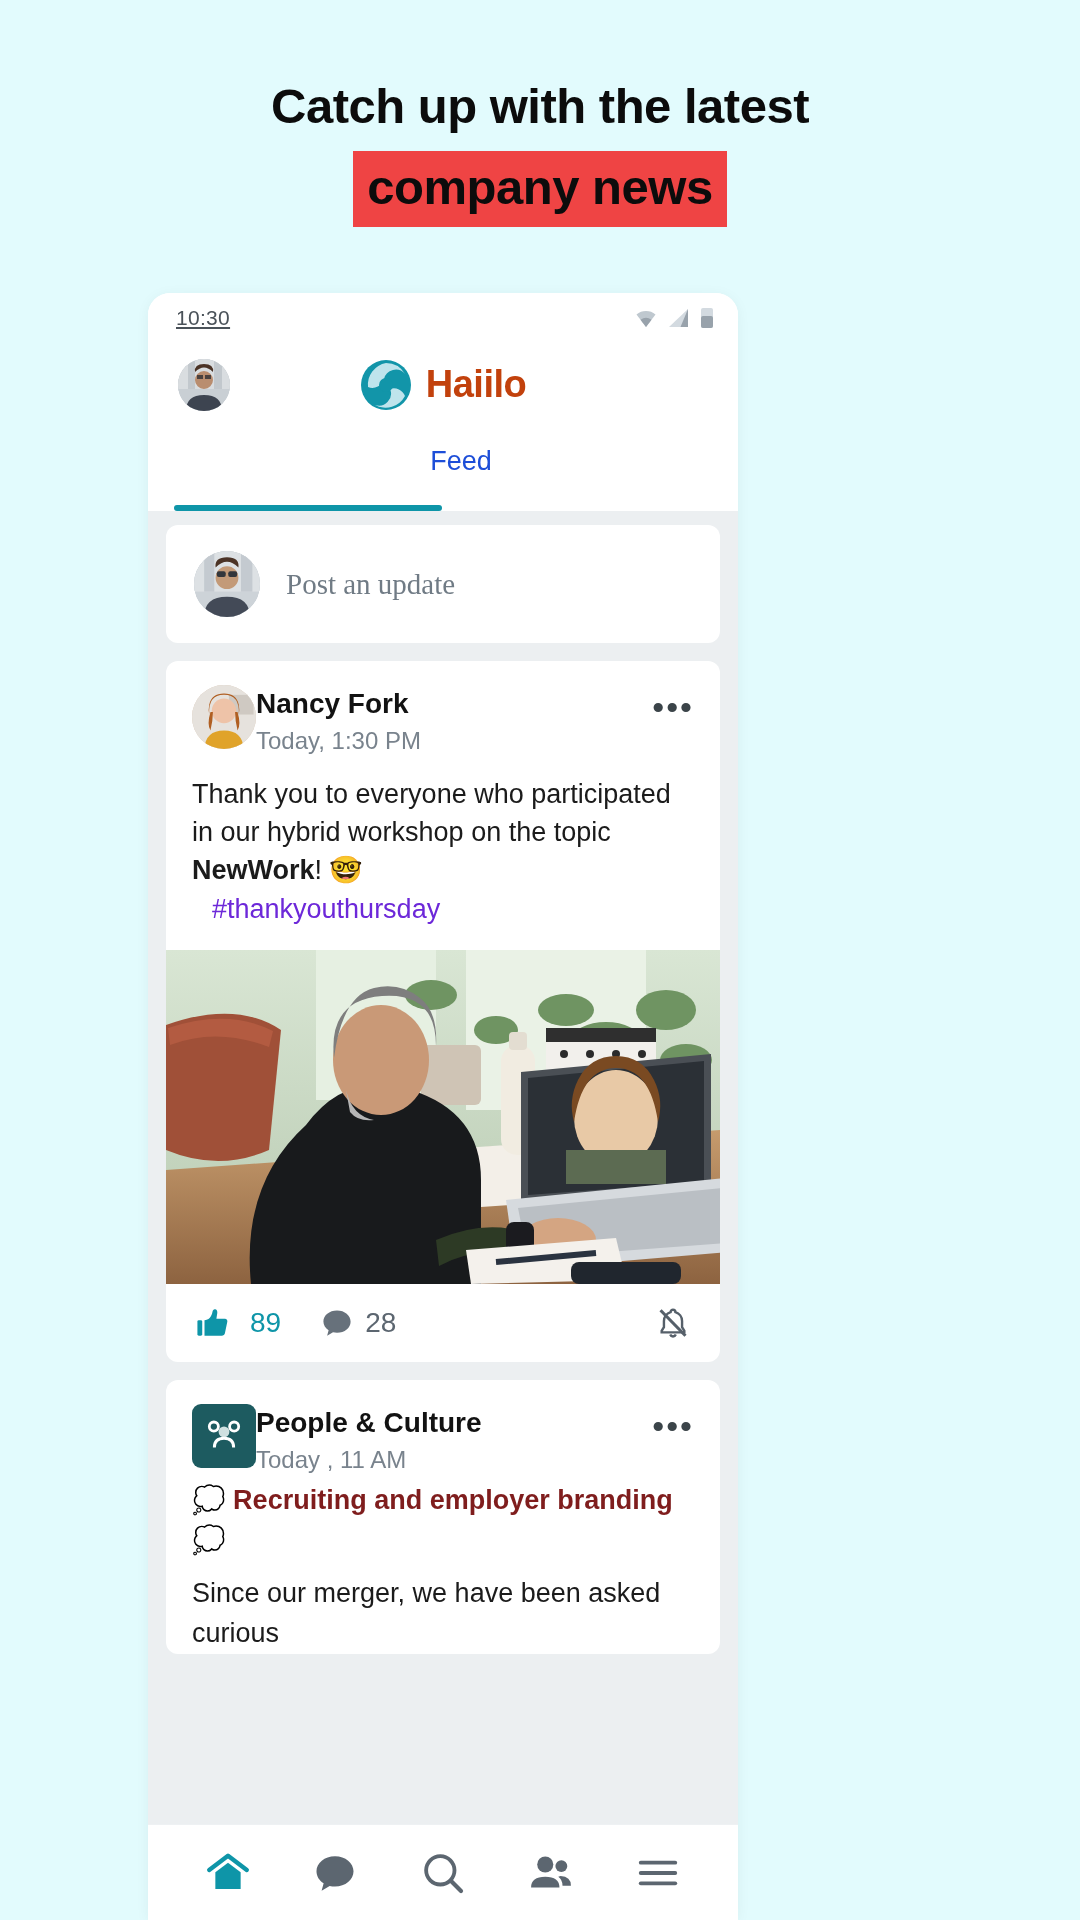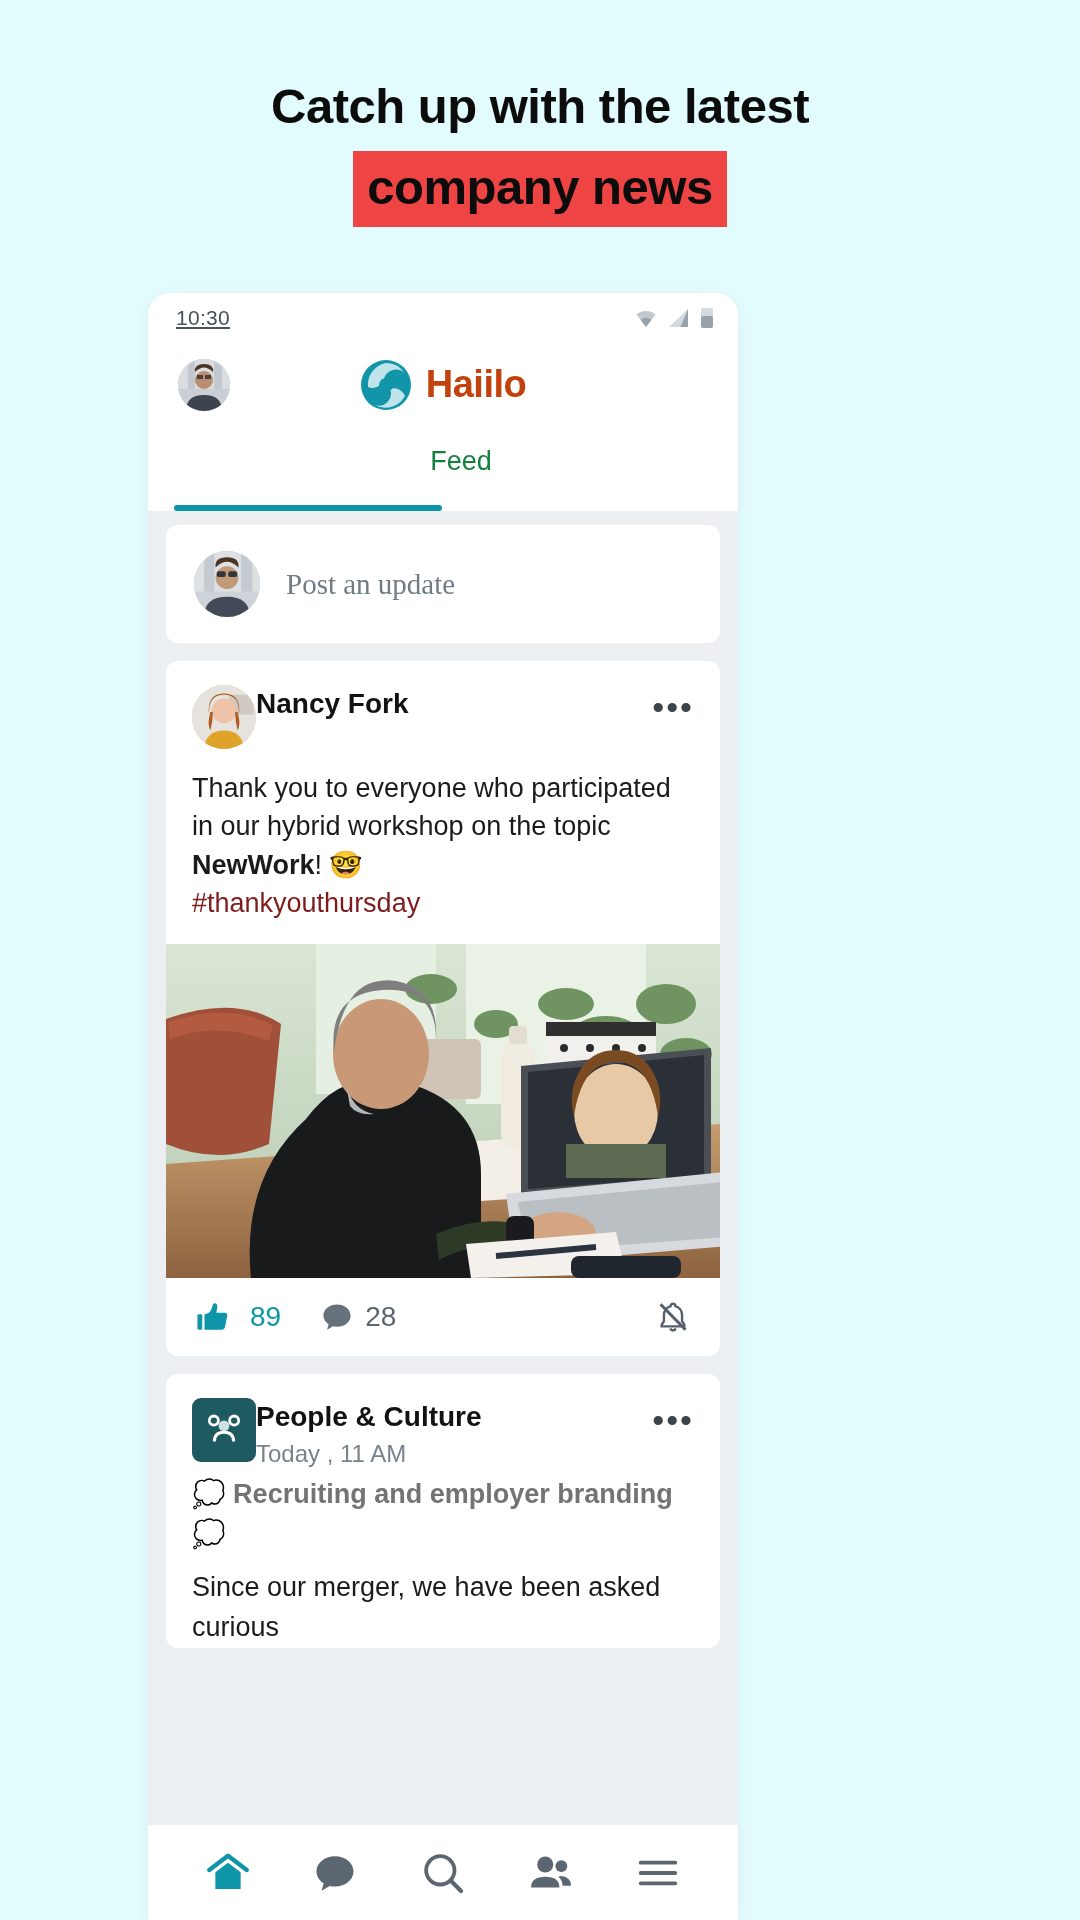--- a/index.html
+++ b/index.html
@@ -121,21 +121,21 @@
   }
   .tab {
     flex: 1 1 50%;
     display: flex;
     align-items: flex-start;
     justify-content: center;
     padding-top: 20px;
     font-size: 27px;
     color: #5c6670;
   }
-  .tab.active { color: #15803d; font-weight: 500; padding-left: 36px; }
+  .tab.active { color: #1d4ed8; font-weight: 500; padding-left: 36px; }
   .tab-underline {
     position: absolute;
     bottom: 0;
     left: 26px;
     width: 268px;
     height: 6px;
     background: #0e95a8;
     border-radius: 3px;
   }
 
@@ -207,21 +207,21 @@
   }
 
   
   .post-body {
     padding: 20px 26px 22px 26px;
     font-size: 27px;
     line-height: 1.42;
     color: #1b1b1b;
   }
   .post-body b { font-weight: bold; }
-  .hashtag { color: #7f1d1d; }
+  .hashtag { color: #6d28d9; margin-left: 20px; }
 
   .post-image {
     width: 100%;
     height: 334px;
     position: relative;
     overflow: hidden;
     background: linear-gradient(175deg,#cfe0ce 0%,#b9cdb7 30%,#9f8166 62%,#8a6a50 100%);
   }
 
   
@@ -244,21 +244,21 @@
   
   .post-body-2 {
     padding: 6px 26px 0 26px;
     font-size: 27px;
     line-height: 1.5;
     color: #1b1b1b;
   }
   .post-heading {
     font-weight: bold;
     font-size: 27px;
-    color: #737373;
+    color: #7f1d1d;
     display: block;
     margin-bottom: 12px;
   }
 
   
   .bottomnav {
     flex: 0 0 96px;
     background: #fff;
     display: flex;
     align-items: center;
@@ -359,20 +359,21 @@
             <rect width="52" height="52" fill="#e6e2dd"></rect>
             <rect x="30" y="8" width="20" height="16" fill="#cfc9c2"></rect>
             <path d="M26 11 a10 10 0 1 1 0 20 a10 10 0 1 1 0 -20" fill="#eec3a8"></path>
             <path d="M14 24 q-1 -16 12 -16 q13 0 12 16 q1 -3 0 -8 q-2 -9 -12 -9 q-10 0 -12 9 q-1 5 0 8z" fill="#b05f22"></path>
             <path d="M15 22 q-3 10 0 15 q2 -8 2 -15z M37 22 q3 10 0 15 q-2 -8 -2 -15z" fill="#b05f22"></path>
             <path d="M10 52 q1 -15 16 -15 q15 0 16 15z" fill="#e0a32a"></path>
           </svg>
         </div>
         <div class="post-meta">
           <div class="post-author">Nancy Fork</div>
+          <div class="post-time">Today, 1:30 PM</div>
         </div>
         <div class="post-more">•••</div>
       </div>
       <div class="post-body">
         <span>Thank you to everyone who participated in our hybrid workshop on the topic </span><b>NewWork</b><span>! 🤓</span><br>
         <span class="hashtag">#thankyouthursday</span>
       </div>
       <div class="post-image">
         <svg width="100%" height="100%" viewBox="0 0 554 334" preserveAspectRatio="none">
           <defs>

